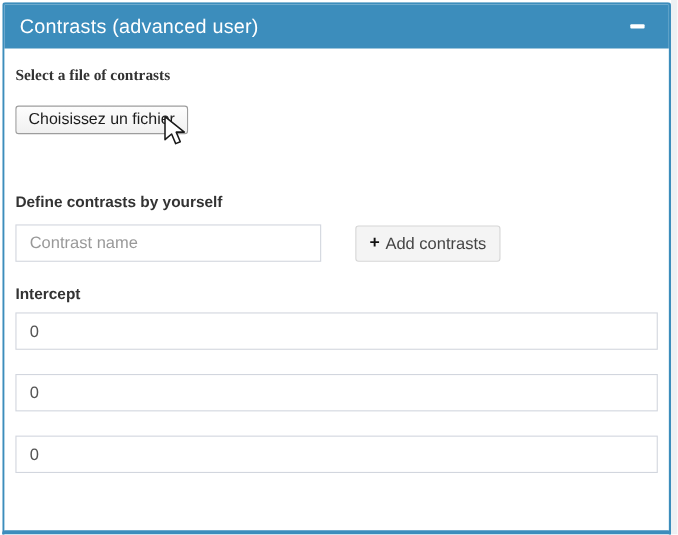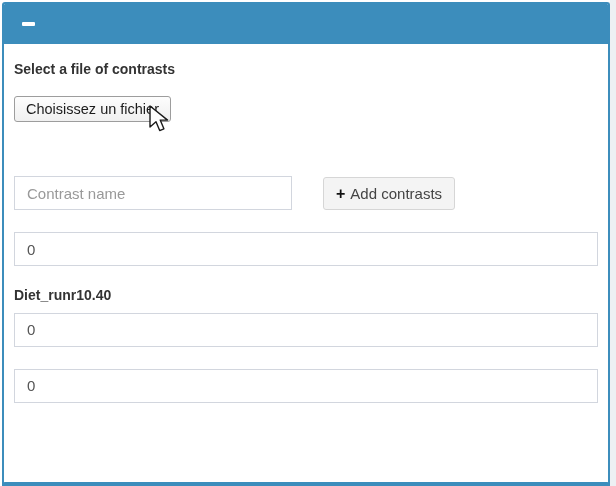--- a/index.html
+++ b/index.html
@@ -64,21 +64,21 @@
     padding: 18px 10px 10px 10px;
   }
   .control-label {
     display: block;
     font-weight: bold;
     font-size: 14px;
     color: #333333;
     line-height: 1.1;
   }
   
-  .file-label { margin: 0 0 19px 0; }
+  .file-label { margin: 0 0 19px 0; font-family: Liberation Serif, serif; }
   .file-row {
     display: flex;
     align-items: center;
     height: 26px;
     margin-bottom: 54px;
   }
   .file-btn {
     height: 26px;
     padding: 0 11px;
     font-family: "Liberation Sans", sans-serif;
@@ -164,46 +164,48 @@
     pointer-events: none;
   }
 </style>
 </head>
 <body>
 
 <div class="page-gutter"></div>
 
 <div class="box">
   <div class="box-header">
+    <span class="box-title">Contrasts (advanced user)</span>
     <button class="collapse-btn">
       <span class="minus-bar"></span>
     </button>
   </div>
 
   <div class="box-body">
 
     <label class="control-label file-label">Select a file of contrasts</label>
     <div class="file-row">
       <button class="file-btn">Choisissez un fichier</button>
     </div>
 
+    <label class="control-label define-label">Define contrasts by yourself</label>
     <div class="define-row">
       <input type="text" class="text-input contrast-name-input" placeholder="Contrast name" style="">
       <button class="add-btn">
         <span class="plus-glyph">+</span>
         <span>Add contrasts</span>
       </button>
     </div>
 
     <div class="contrast-row">
+      <label class="control-label">Intercept</label>
       <input type="text" class="text-input" value="0" style="">
     </div>
 
     <div class="contrast-row">
-      <label class="control-label">Diet_runr10.40</label>
       <input type="text" class="text-input" value="0" style="">
     </div>
 
     <div class="contrast-row">
       <input type="text" class="text-input" value="0" style="">
     </div>
 
   </div>
 </div>
 

